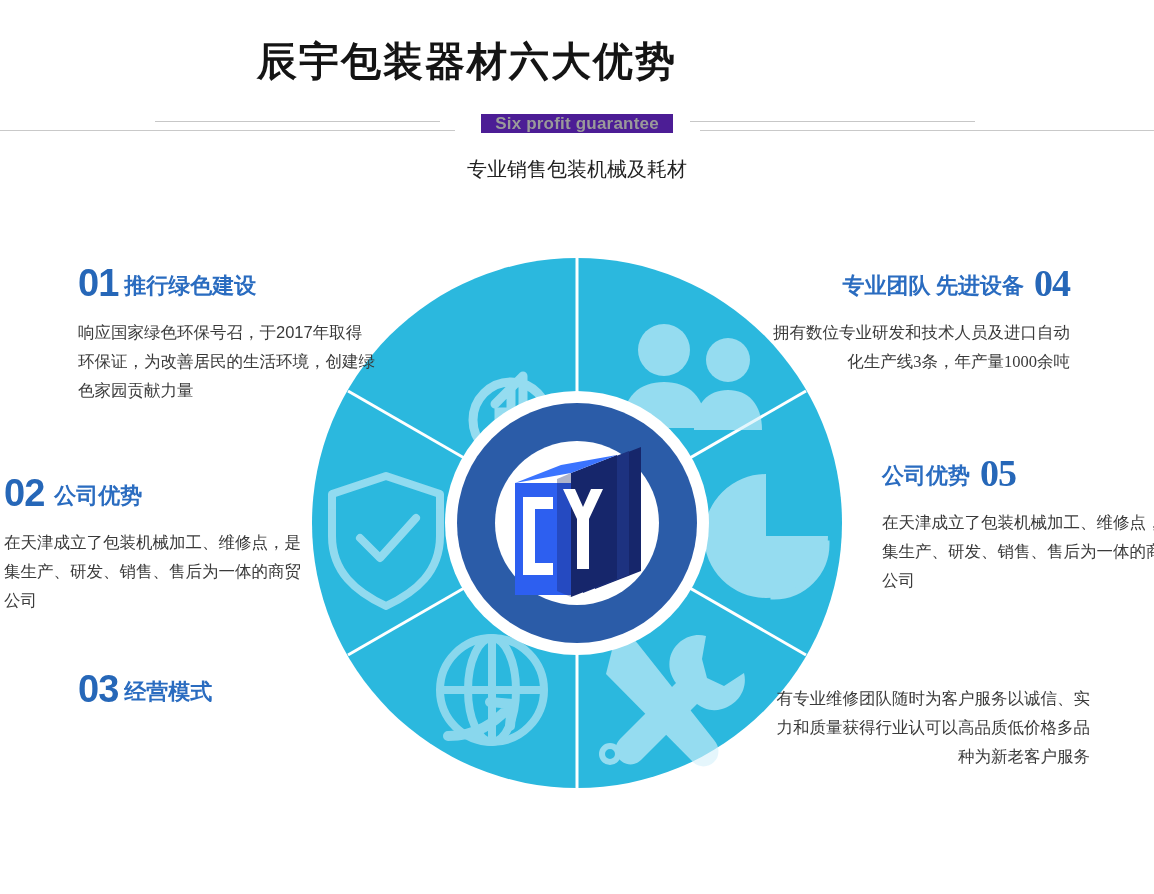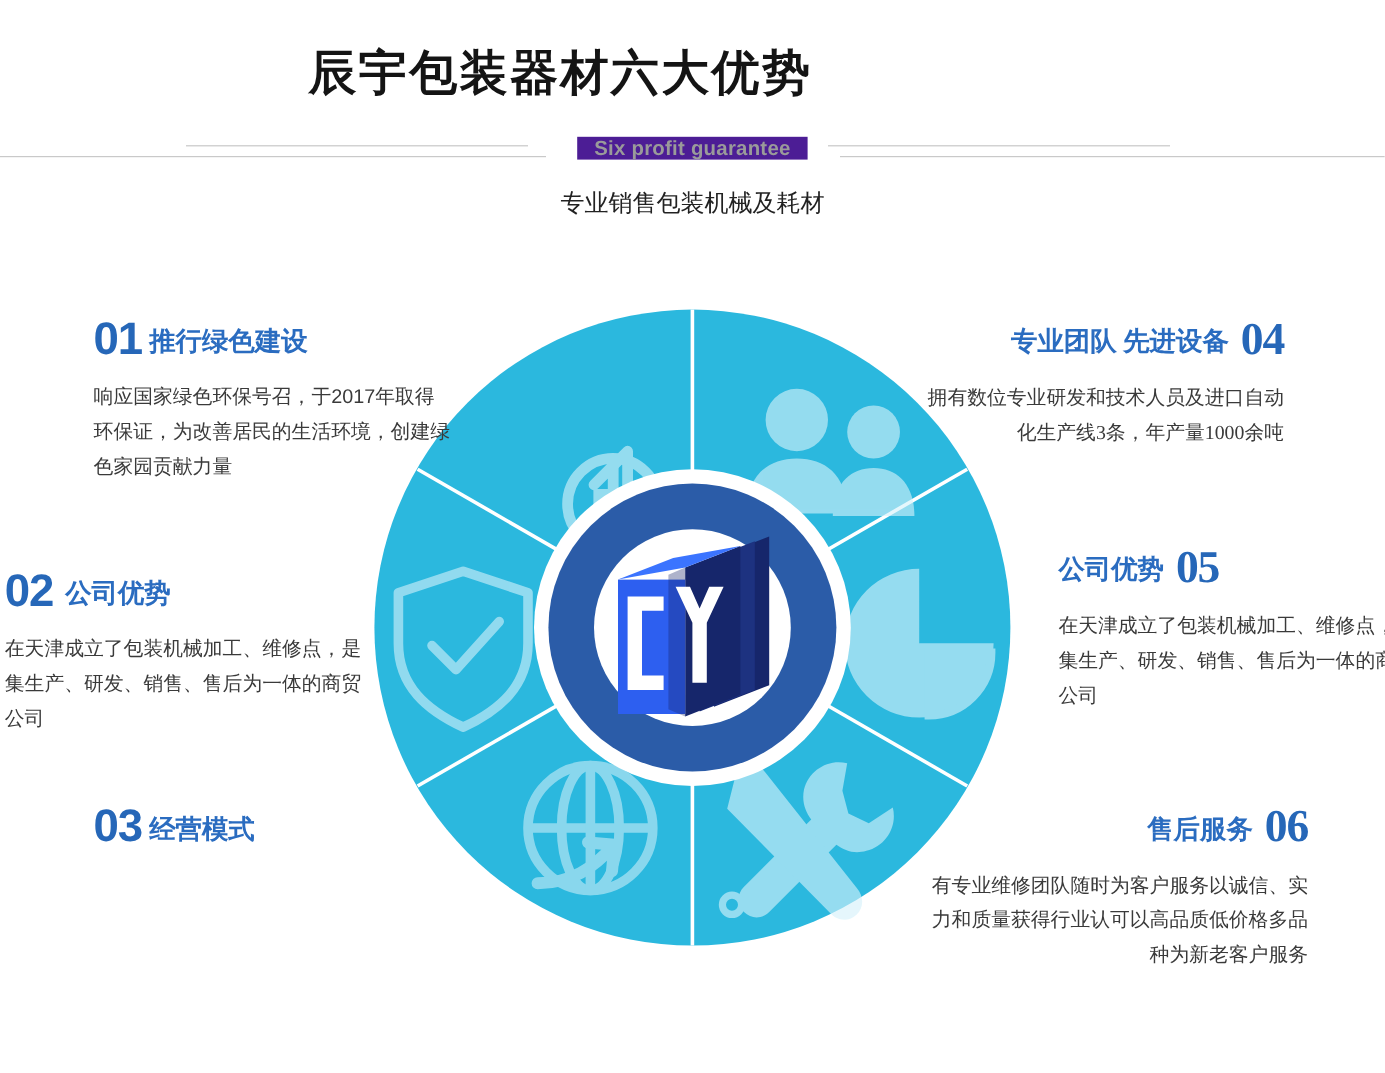--- a/index.html
+++ b/index.html
@@ -231,17 +231,14 @@
 </div>
 
 <div class="blk right" id="blk5">
   <div class="head">
     <span class="lbl">公司优势</span><span class="num">05</span>
   </div>
   <div class="body">在天津成立了包装机械加工、维修点，是集生产、研发、销售、售后为一体的商贸公司</div>
 </div>
 
 <div class="blk right" id="blk6">
-  <div class="head">
-    <span class="lbl">售后服务</span><span class="num">06</span>
-  </div>
   <div class="body">有专业维修团队随时为客户服务以诚信、实力和质量获得行业认可以高品质低价格多品种为新老客户服务</div>
 </div>
 
 </body></html>

